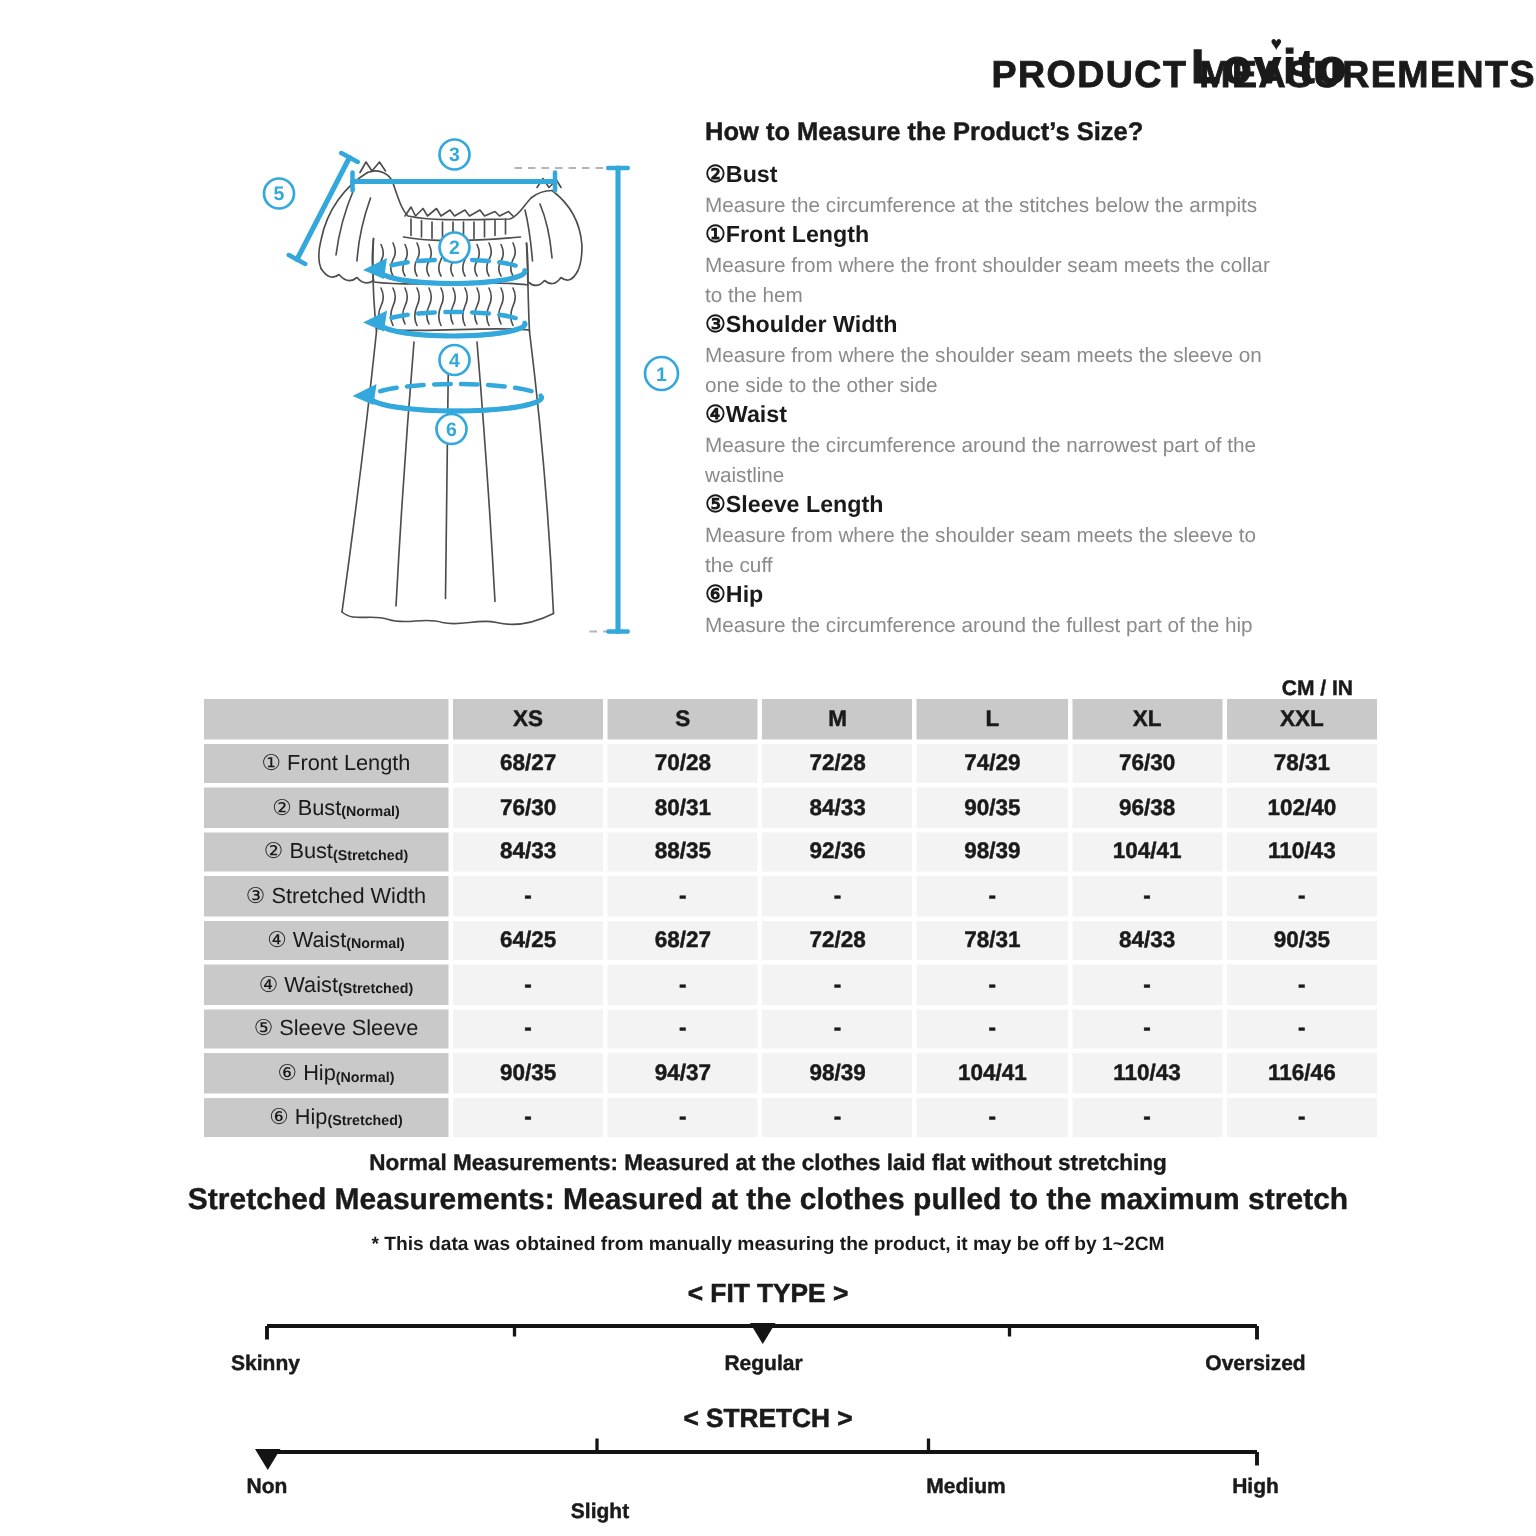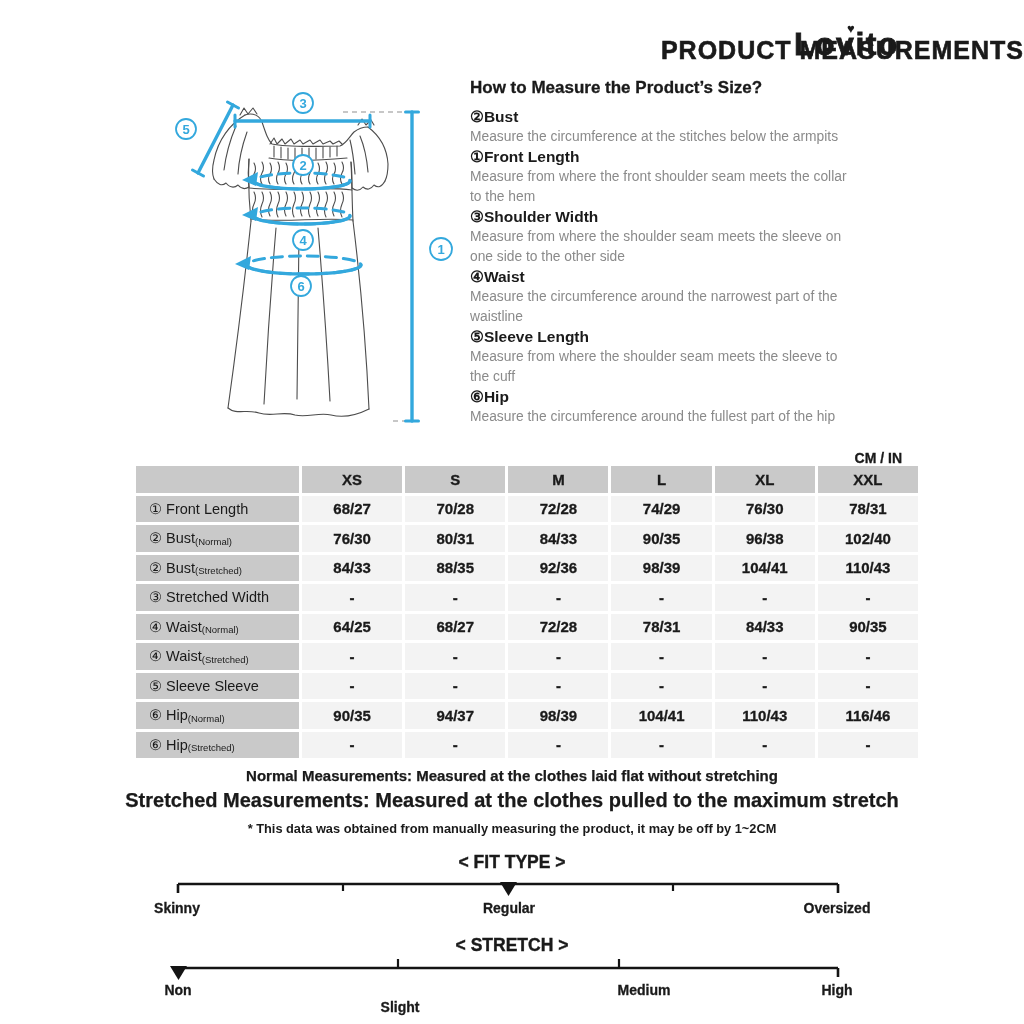--- a/index.html
+++ b/index.html
@@ -27,22 +27,22 @@
   .g-term{font-size:15.5px;font-weight:700;line-height:20px;}
   .g-desc{font-size:13.8px;line-height:20px;color:var(--muted-text);white-space:pre-line;width:402px;}
 
   .unit{position:absolute;top:440px;left:602px;width:300px;text-align:right;
         font-size:14px;font-weight:700;margin-top:10px;-webkit-text-stroke:.3px currentColor;}
 
   .size-table{position:absolute;left:120px;top:466px;width:782px;display:grid;
               grid-template-columns:163px repeat(6,1fr);gap:3px;margin-left:16px;}
   .cell{height:26.5px;display:flex;align-items:center;justify-content:center;}
   .head{background:var(--header-bg);font-size:15px;font-weight:700;-webkit-text-stroke:.3px currentColor;}
-  .rlabel{background:var(--header-bg);justify-content:flex-start;padding-left:13px;font-size:14.5px;}
-  .lab-sub{font-size:9.5px;font-weight:400;position:relative;top:3px;}
+  .rlabel{background:var(--header-bg);justify-content:center;padding-left:13px;font-size:14.5px;}
+  .lab-sub{font-size:9.5px;font-weight:700;position:relative;top:3px;}
   .val{background:var(--cell-bg);font-size:15px;font-weight:700;-webkit-text-stroke:.3px currentColor;}
 
   .note{position:absolute;left:0;right:0;text-align:center;-webkit-text-stroke:.25px currentColor;}
   .n1{top:767px;font-size:15px;font-weight:700;}
   .n2{top:789px;font-size:20px;font-weight:700;}
   .n3{top:821px;font-size:12.8px;font-weight:700;-webkit-text-stroke:0;}
 
   .scale-title{position:absolute;left:0;right:0;text-align:center;font-size:17.5px;
                font-weight:700;-webkit-text-stroke:.4px currentColor;}
   .t-fit{top:852px;}

